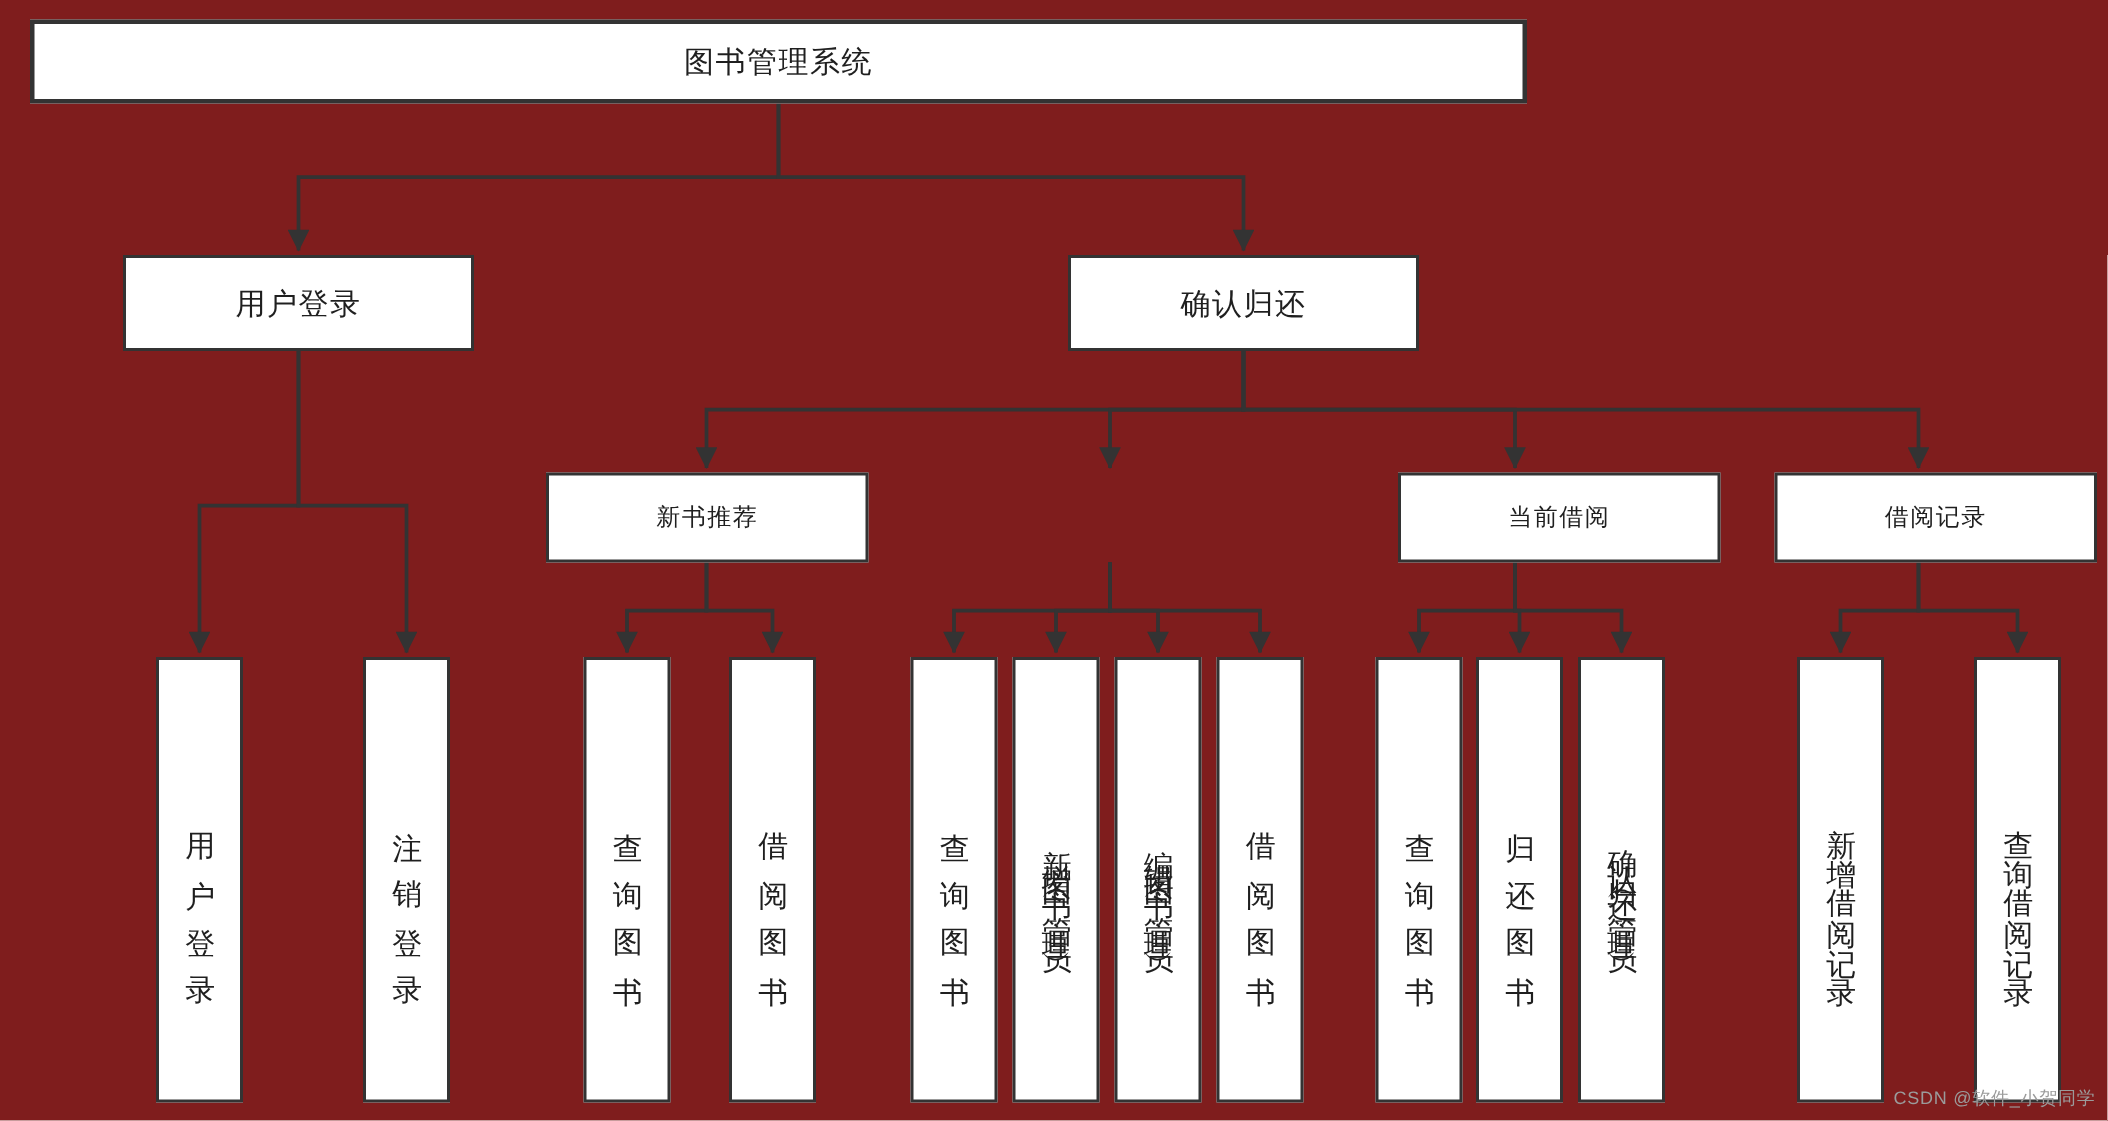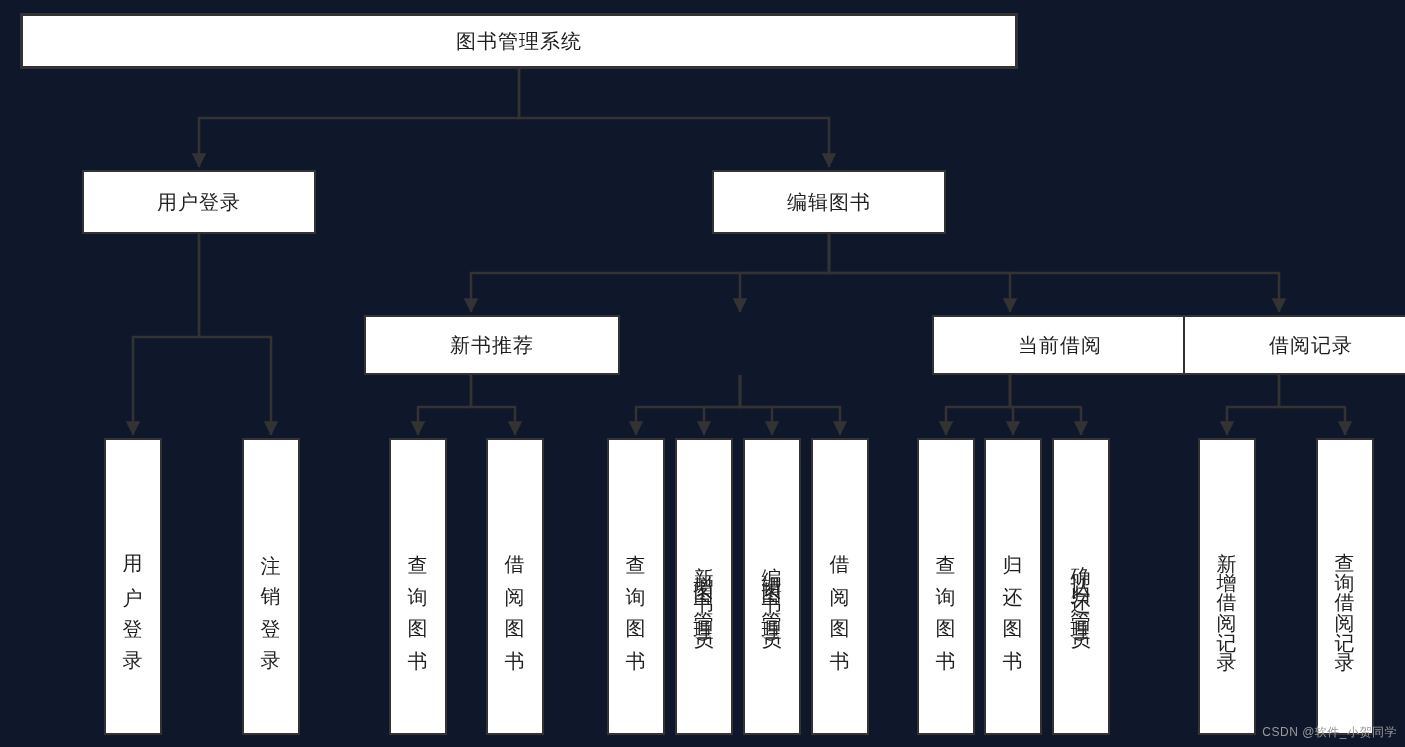--- a/index.html
+++ b/index.html
@@ -8,21 +8,21 @@
     background: #ffffff;
   }
   body {
     font-family: "Liberation Sans", "DejaVu Sans", sans-serif;
     color: #1f1f1f;
   }
   .canvas {
     position: relative;
     width: 1405px;
     height: 747px;
-    background: #0f172a;
+    background: #7f1d1d;
     overflow: hidden;
   }
   .edges {
     position: absolute;
     left: 0; top: 0;
     width: 1405px;
     height: 747px;
   }
   .node {
     position: absolute;
@@ -39,22 +39,22 @@
     left: 20px; top: 13px;
     width: 998px; height: 56px;
     border-width: 3px;
     font-size: 20px;
   }
   .node.lvl2 {
     top: 170px; width: 234px; height: 64px;
     font-size: 20px;
   }
   .node.lvl3 {
-    top: 315px; width: 256px; height: 60px;
-    font-size: 20px;
+    top: 315px; width: 215px; height: 60px;
+    font-size: 16px;
   }
   .node.leaf {
     top: 438px; width: 58px; height: 297px;
     font-size: 20px;
   }
   .leaf span {
     writing-mode: vertical-rl;
     text-orientation: mixed;
     line-height: 1;
   }
@@ -108,21 +108,21 @@
       <path d="M1010,375 V407 H1081 V435" marker-end="url(#arrow)"></path>
 
       <path d="M1279,375 V407 H1227 V435" marker-end="url(#arrow)"></path>
       <path d="M1279,375 V407 H1345 V435" marker-end="url(#arrow)"></path>
     </g>
   </svg>
 
   <div class="node root">图书管理系统</div>
 
   <div class="node lvl2" style="left:82px;">用户登录</div>
-  <div class="node lvl2" style="left:712px;">编辑图书</div>
+  <div class="node lvl2" style="left:712px;">确认归还</div>
 
   <div class="node lvl3" style="left:364px;">新书推荐</div>
   <div class="node lvl3" style="left:932px;">当前借阅</div>
   <div class="node lvl3" style="left:1171px;margin-left:12px;">借阅记录</div>
 
   <div class="node leaf s4" style="left:104px;">
     <span>用户登录</span>
   </div>
   <div class="node leaf s4" style="left:242px;">
     <span>注销登录</span>

